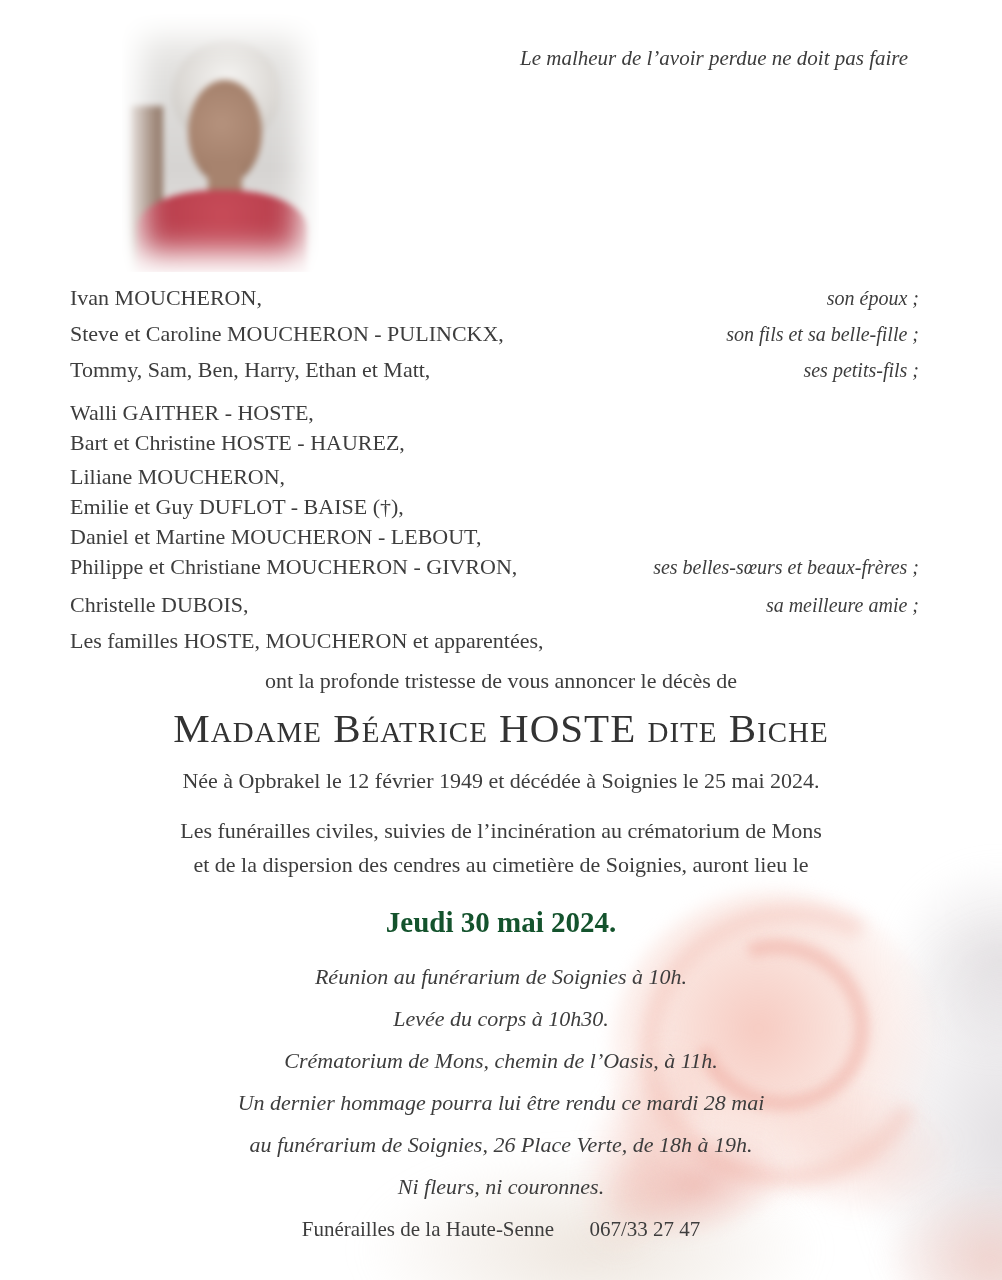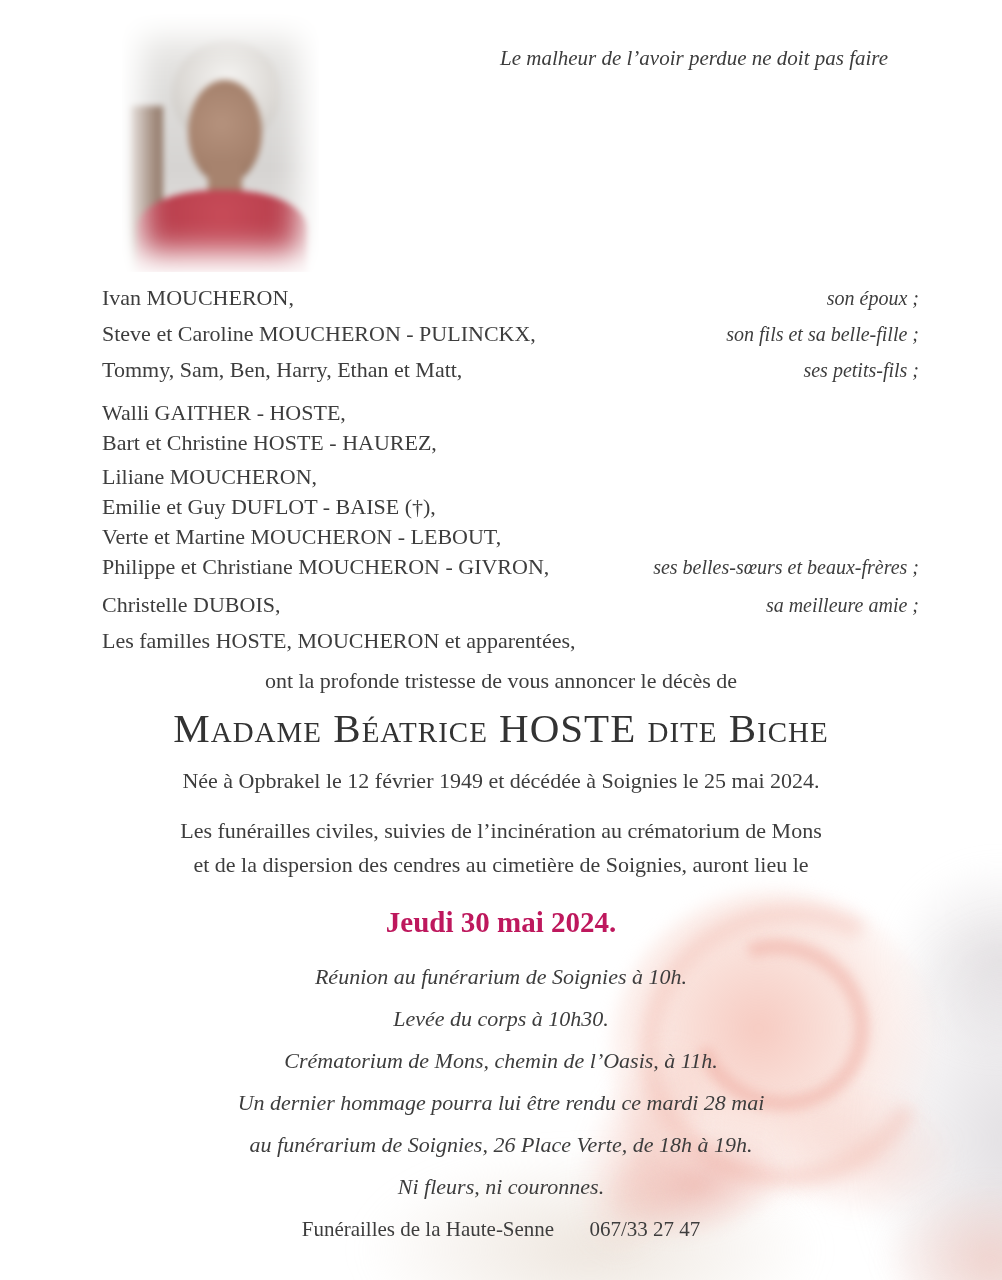--- a/index.html
+++ b/index.html
@@ -56,44 +56,44 @@
   .ph-hair{left:50px;top:26px;width:108px;height:104px;border-radius:52% 48% 46% 46%;
     background:radial-gradient(circle at 52% 38%, #f4f3f1 0%, #dddad6 55%, #c4c1bd 100%);}
   .ph-face{left:66px;top:66px;width:74px;height:104px;border-radius:50%;
     background:radial-gradient(circle at 45% 42%, #b5927d 0%, #a5816c 60%, #8f6e5b 100%);}
   .ph-neck{left:86px;top:150px;width:34px;height:34px;background:#a7836e;}
   .ph-sweater{left:14px;top:176px;width:172px;height:84px;border-radius:46% 46% 0 0;
     background:radial-gradient(circle at 50% 30%, #c74b58 0%, #b93f4d 60%, #a83744 100%);}
   .ph-vignette{position:absolute;inset:0;box-shadow:inset 0 0 30px 20px #ffffff;}
 
   
-  .quote{position:absolute;left:468px;top:42px;width:452px;text-align:center;
+  .quote{position:absolute;left:488px;top:42px;width:452px;text-align:center;
     font-style:italic;font-size:21px;line-height:33px;color:#3c3c3c;z-index:1;}
 
   
   .content{position:absolute;inset:0;z-index:1;}
-  .names{padding:280px 83px 0 102px;}
+  .names{padding:280px 83px 0 70px;}
   .row{display:flex;justify-content:space-between;align-items:baseline;}
   .nm{font-size:22px;white-space:nowrap;}
   .rel{font-style:italic;font-size:20px;white-space:nowrap;text-align:right;}
   .g1 .row{line-height:36px;}
   .g2 .row,.g3 .row,.g4 .row,.g5 .row{line-height:30px;}
   .g1{margin-bottom:10px;}
   .g2{margin-bottom:4px;}
   .g3{margin-bottom:8px;}
   .g4{margin-bottom:6px;}
 
   
   .centerblock{text-align:center;}
   .intro{margin-top:12px;font-size:22px;line-height:26px;}
   .deceased{margin-top:10px;font-size:41px;line-height:48px;
     font-variant:small-caps;letter-spacing:1px;color:#333333;white-space:nowrap;}
   .birthdeath{margin-top:14px;font-size:22px;line-height:30px;}
   .ceremony{margin-top:18px;font-size:22px;line-height:34px;}
-  .datebig{margin-top:22px;font-size:29px;line-height:36px;font-weight:bold;color:#be185d;}
+  .datebig{margin-top:22px;font-size:29px;line-height:36px;font-weight:bold;color:#14532d;}
   .schedule{margin-top:24px;text-align:center;}
   .schedule .sline{font-style:italic;font-size:22px;line-height:26px;margin-bottom:16px;text-align:center;}
   .footer{margin-top:14px;text-align:center;font-size:21px;line-height:26px;}
   .footer .phone{margin-left:30px;}
 </style>
 </head>
 <body>
 
 <div class="page">
 
@@ -158,21 +158,21 @@
       <div class="g3">
         <div class="row">
           <span class="nm">Liliane MOUCHERON,</span>
           <span class="rel"></span>
         </div>
         <div class="row">
           <span class="nm">Emilie et Guy DUFLOT - BAISE (†),</span>
           <span class="rel"></span>
         </div>
         <div class="row">
-          <span class="nm">Verte et Martine MOUCHERON - LEBOUT,</span>
+          <span class="nm">Daniel et Martine MOUCHERON - LEBOUT,</span>
           <span class="rel"></span>
         </div>
         <div class="row">
           <span class="nm">Philippe et Christiane MOUCHERON - GIVRON,</span>
           <span class="rel">ses belles-sœurs et beaux-frères ;</span>
         </div>
       </div>
 
       <div class="g4">
         <div class="row">

